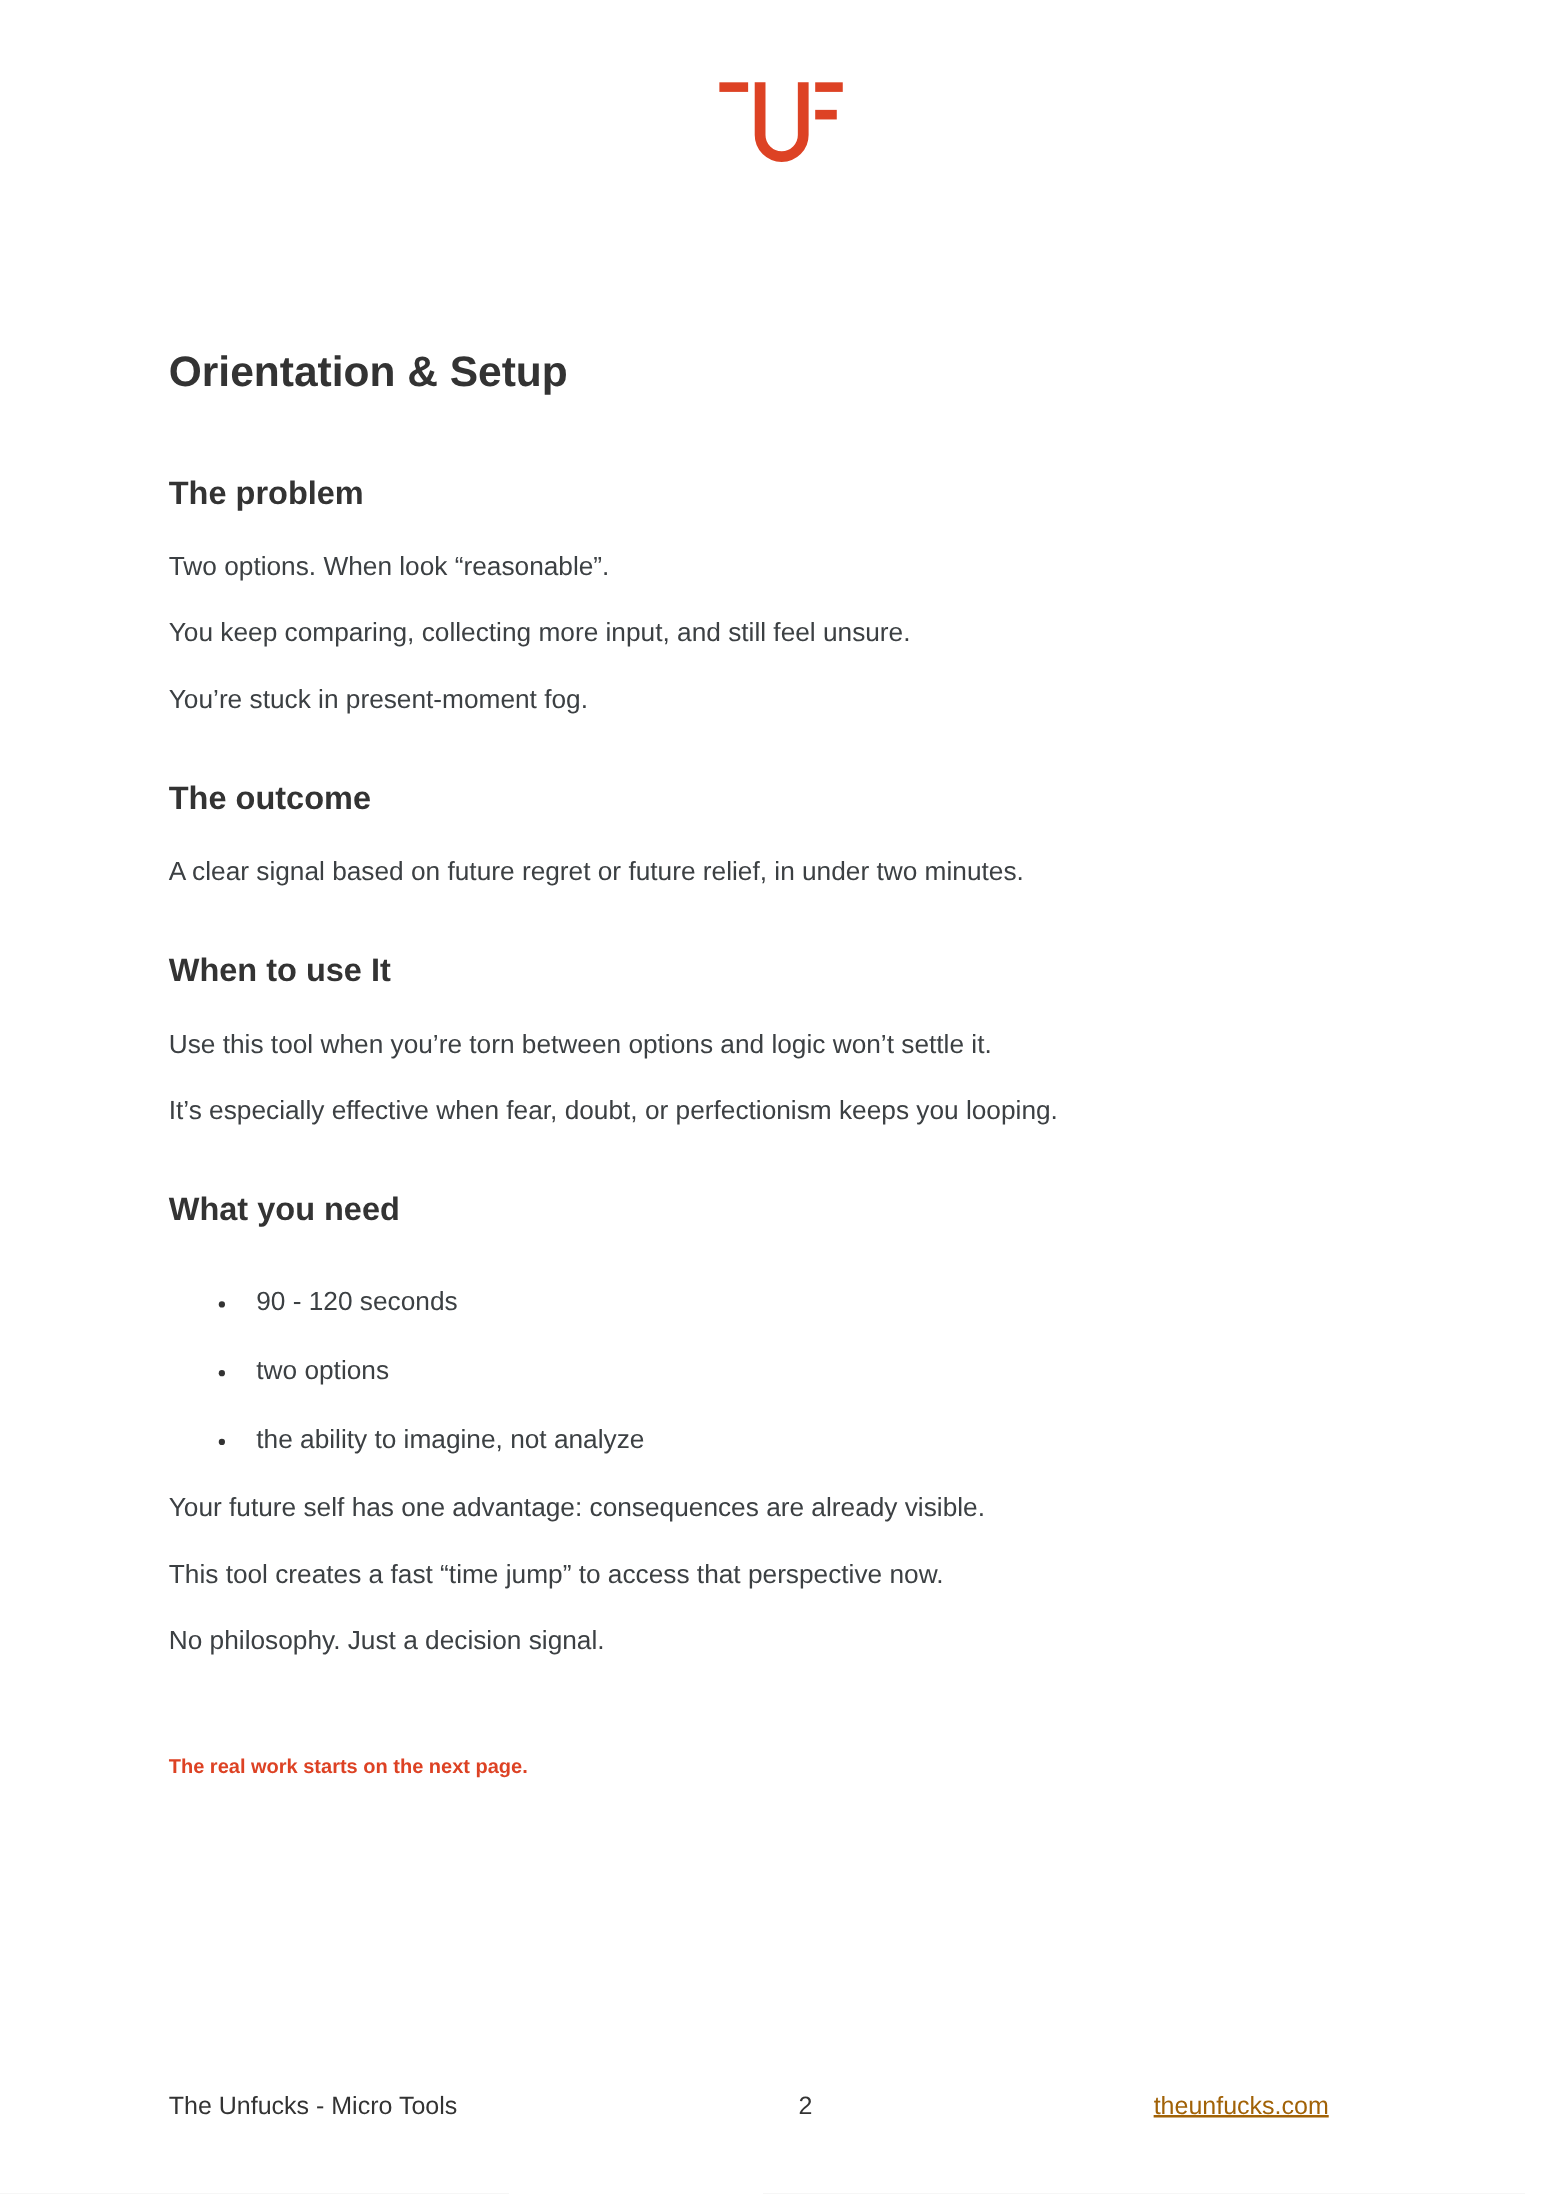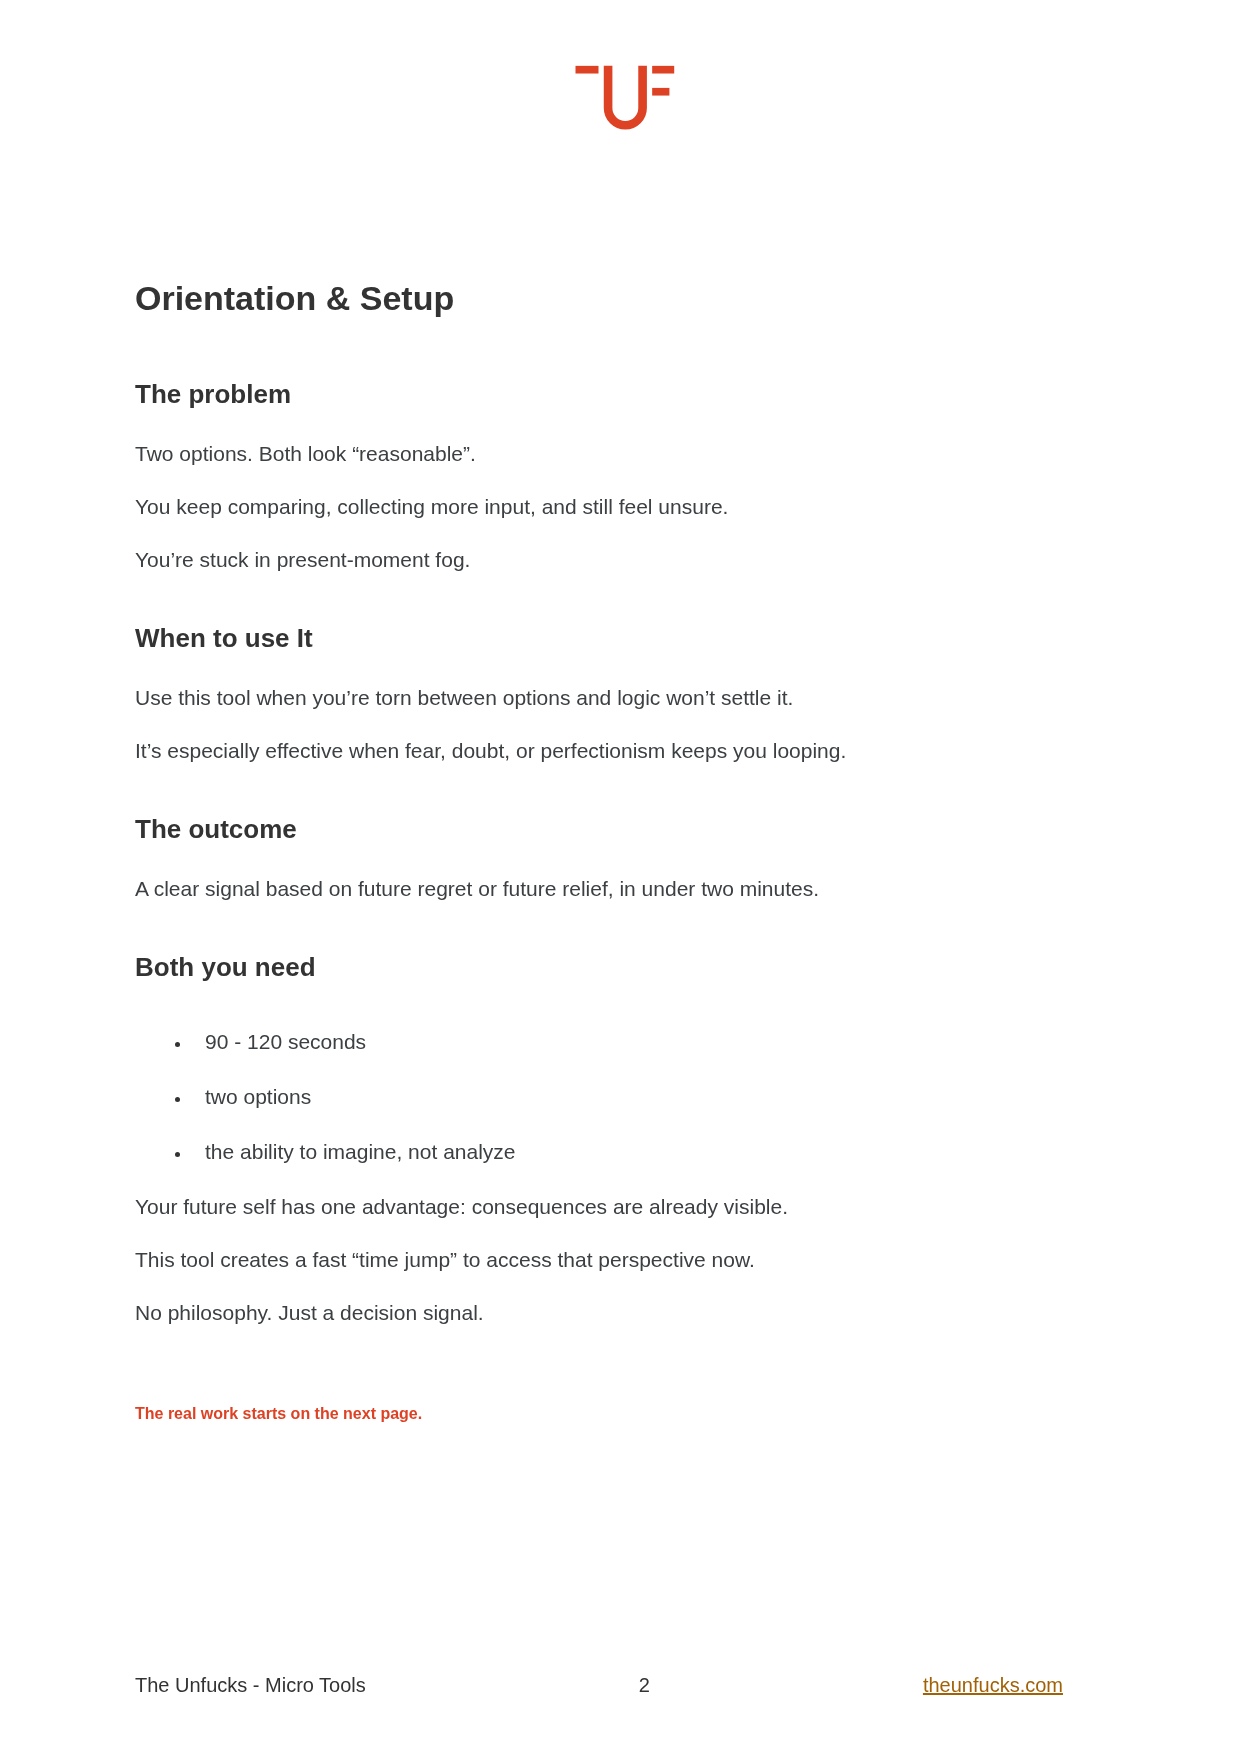--- a/index.html
+++ b/index.html
@@ -95,38 +95,38 @@
       <rect x="92" y="33" width="18" height="8" fill="#DD4224"></rect>
     </svg>
   </div>
 
   <div class="content">
 
     <h1>Orientation &amp; Setup</h1>
 
     <section>
       <h2>The problem</h2>
-      <p class="body-text">Two options. Both look “reasonable”.</p>
+      <p class="body-text">Two options. When look “reasonable”.</p>
       <p class="body-text">You keep comparing, collecting more input, and still feel unsure.</p>
       <p class="body-text">You’re stuck in present-moment fog.</p>
+    </section>
+
+    <section>
+      <h2>The outcome</h2>
+      <p class="body-text">A clear signal based on future regret or future relief, in under two minutes.</p>
     </section>
 
     <section>
       <h2>When to use It</h2>
       <p class="body-text">Use this tool when you’re torn between options and logic won’t settle it.</p>
       <p class="body-text">It’s especially effective when fear, doubt, or perfectionism keeps you looping.</p>
     </section>
 
     <section>
-      <h2>The outcome</h2>
-      <p class="body-text">A clear signal based on future regret or future relief, in under two minutes.</p>
-    </section>
-
-    <section>
-      <h2>Both you need</h2>
+      <h2>What you need</h2>
       <ul class="needs-list">
         <li>90 - 120 seconds</li>
         <li>two options</li>
         <li>the ability to imagine, not analyze</li>
       </ul>
     </section>
 
     <section>
       <p class="body-text">Your future self has one advantage: consequences are already visible.</p>
       <p class="body-text">This tool creates a fast “time jump” to access that perspective now.</p>

